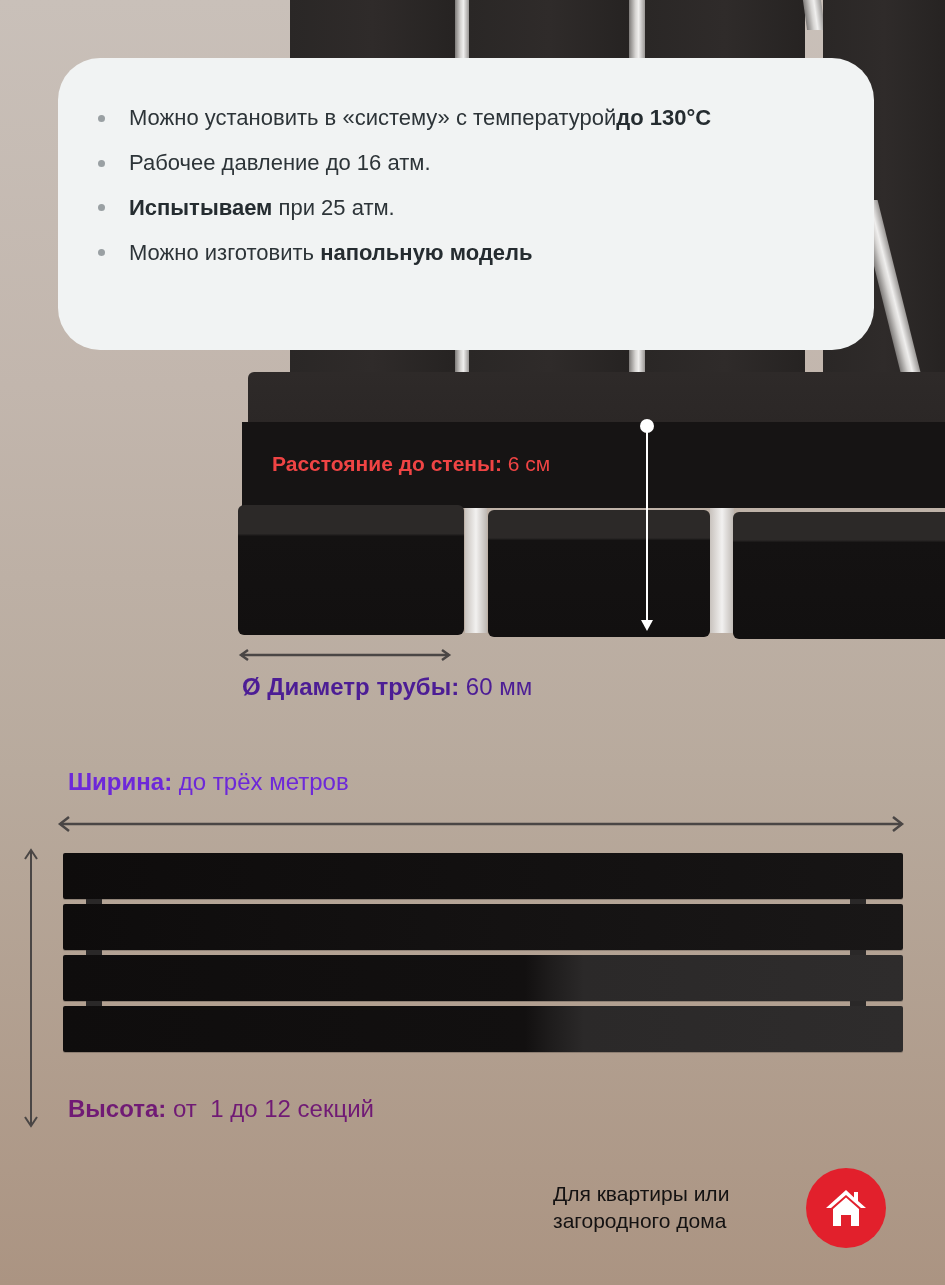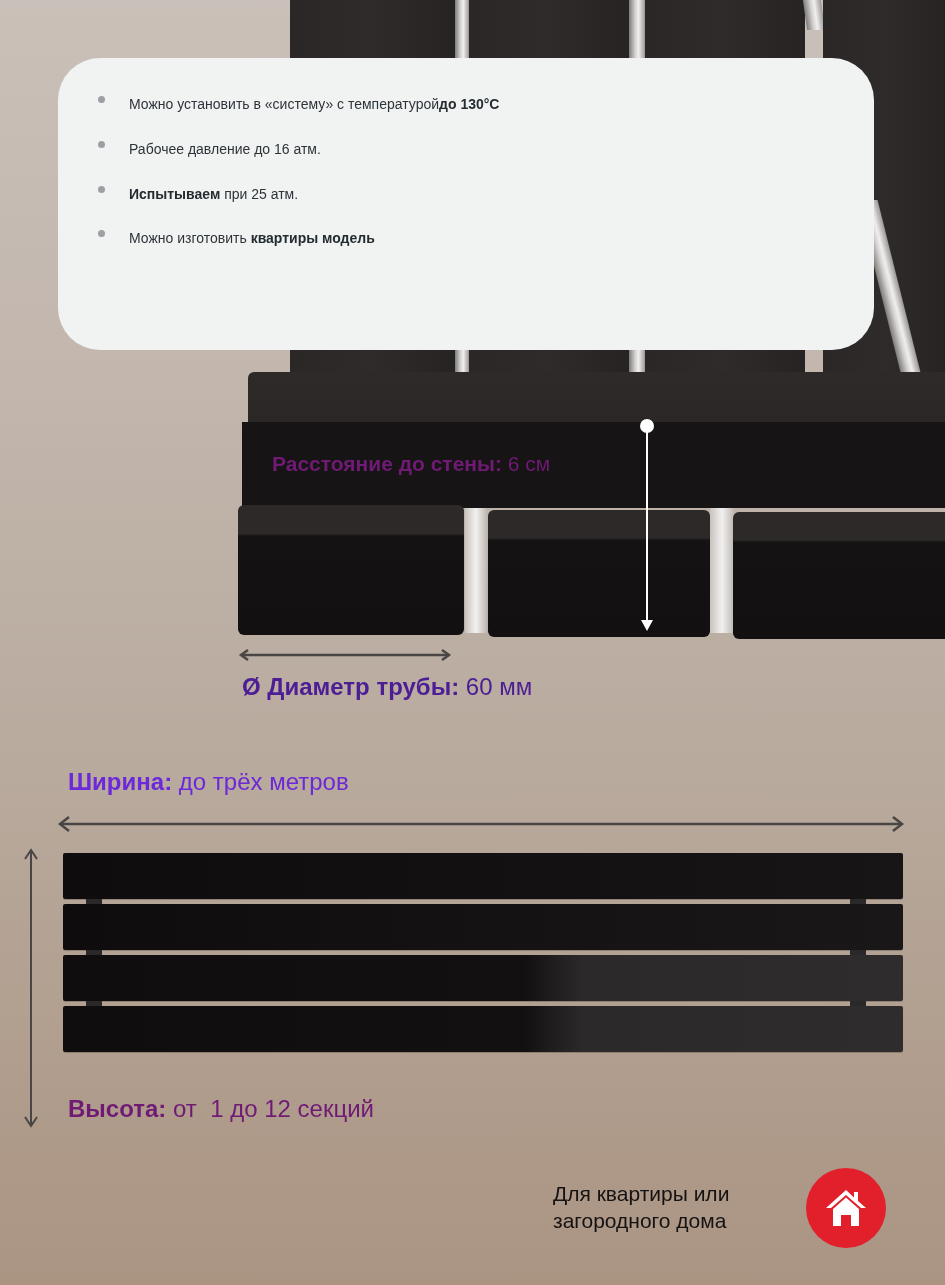--- a/index.html
+++ b/index.html
@@ -41,36 +41,36 @@
 
     
     .info-card {
       position: absolute; left: 58px; top: 58px; width: 816px; height: 292px;
       background: #f1f3f3;
       border-radius: 42px;
       padding: 38px 0 0 40px;
     }
     .feature-list { list-style: none; }
     .feature-item {
-      display: flex; 
+      display: flex; align-items: center;
       height: 44.8px;
-      font-size: 14px;
+      font-size: 22px;
       color: #2d3438;
       white-space: nowrap;
     }
     .bullet {
       display: inline-block; width: 7px; height: 7px; border-radius: 50%;
       background: #9aa0a3; margin-right: 24px; flex: 0 0 7px;
     }
     .feature-item b { font-weight: 700; color: #252c30; }
 
     
     .wall-label {
       position: absolute; left: 272px; top: 452px;
-      font-size: 21px; color: #701a75; white-space: nowrap;
+      font-size: 21px; color: #ef4444; white-space: nowrap;
     }
     .wall-label b { font-weight: 700; }
     .wall-dot {
       position: absolute; left: 640px; top: 419px; width: 14px; height: 14px;
       border-radius: 50%; background: #ffffff;
     }
     .wall-line {
       position: absolute; left: 646px; top: 432px; width: 2px; height: 190px;
       background: #ffffff;
     }
@@ -164,21 +164,21 @@
       <span>Рабочее давление до 16 атм.</span>
     </li>
     <li class="feature-item">
       <span class="bullet"></span>
       <b>Испытываем</b>
       <span style="white-space:pre;"> при 25 атм.</span>
     </li>
     <li class="feature-item">
       <span class="bullet"></span>
       <span style="white-space:pre;">Можно изготовить </span>
-      <b>квартиры модель</b>
+      <b>напольную модель</b>
     </li>
   </ul>
 </div>
 
 <div class="wall-label">
   <b>Расстояние до стены:</b><span style="white-space:pre;"> 6 см</span>
 </div>
 <div class="wall-dot"></div>
 <div class="wall-line"></div>
 <div class="wall-arrowhead"></div>

